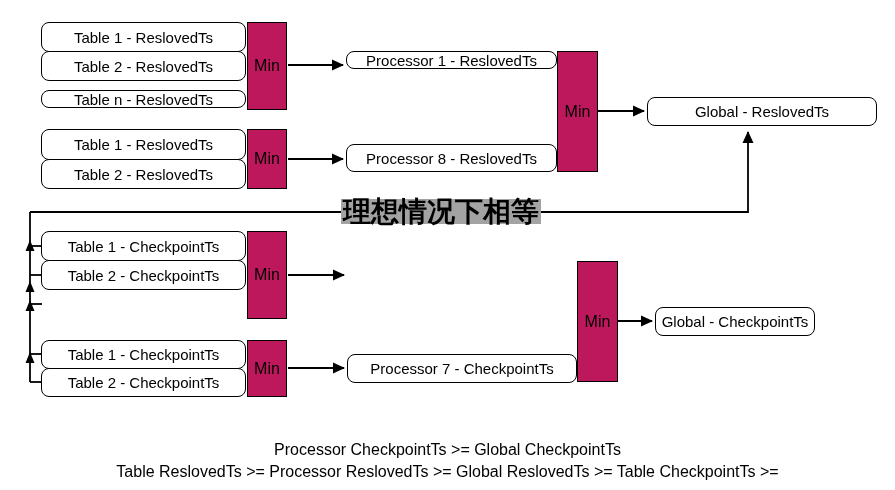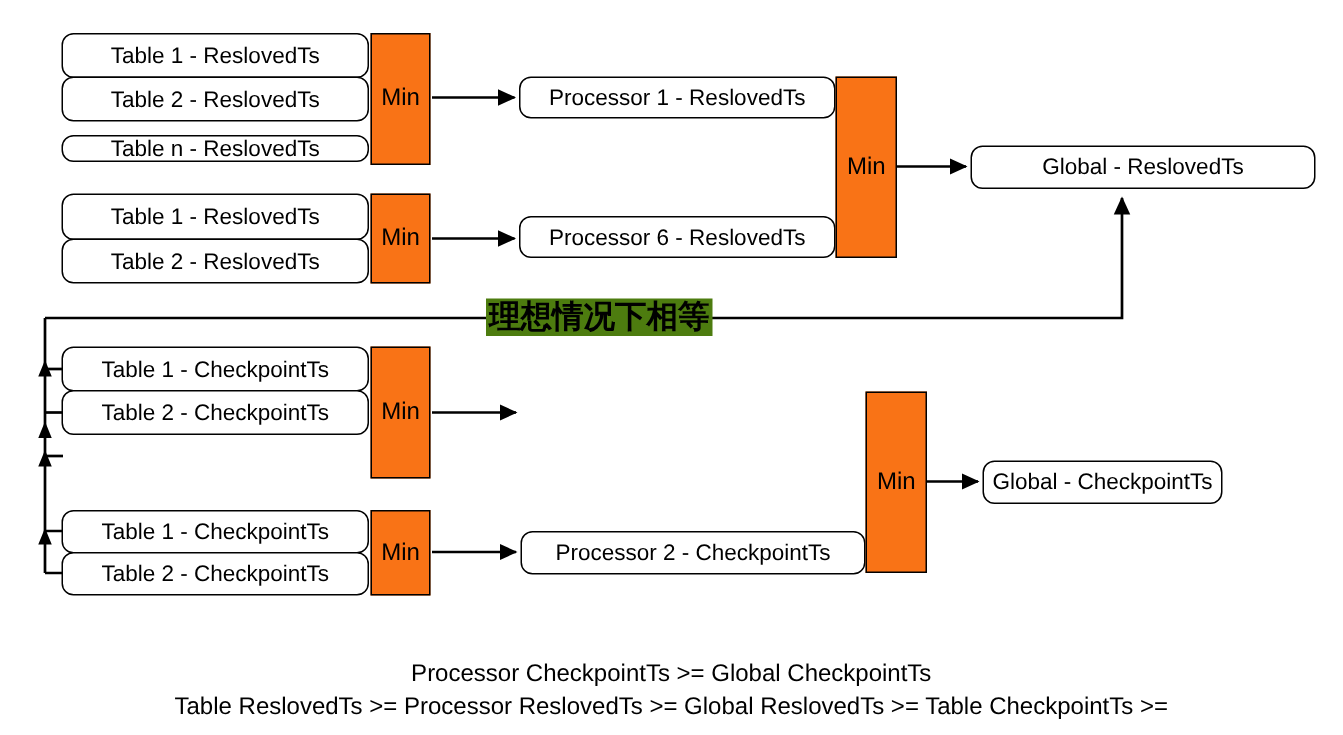--- a/index.html
+++ b/index.html
@@ -8,29 +8,29 @@
     font-family:"Liberation Sans",sans-serif;color:#000;overflow:hidden;margin-top:13px;
   }
   .layer{position:absolute;left:0;top:0;width:895px;height:490px;}
   .node{
     position:absolute;box-sizing:border-box;background:#fff;
     border:1.5px solid #000;border-radius:8px;
     display:flex;align-items:center;justify-content:center;
     font-size:15px;line-height:1;white-space:nowrap;z-index:2;
   }
   .minbox{
-    position:absolute;box-sizing:border-box;background:#f97316;
+    position:absolute;box-sizing:border-box;background:#be185d;
     border:1.5px solid #000;border-radius:0;
     display:flex;align-items:center;justify-content:center;
     font-size:16px;z-index:2;text-align:center;
   }
   .annotation{
-    position:absolute;left:324px;top:186px;z-index:3;
-    font-size:21px;font-weight:bold;line-height:25px;
-    background:#4d7c0f;padding:0 2px;white-space:nowrap;
+    position:absolute;left:341px;top:186px;z-index:3;
+    font-size:28px;font-weight:bold;line-height:25px;
+    background:#a3a3a3;padding:0 2px;white-space:nowrap;
   }
   .footer{
     position:absolute;left:0;top:426px;width:895px;z-index:2;
     text-align:center;font-size:16px;line-height:22px;
   }
 </style>
 </head>
 <body>
 
 <div class="canvas">
@@ -66,36 +66,36 @@
 
   <div class="node" style="left:41px;top:9px;width:205px;height:30px">Table 1 - ReslovedTs</div>
   <div class="node" style="left:41px;top:38px;width:205px;height:30px">Table 2 - ReslovedTs</div>
   <div class="node" style="left:41px;top:77px;width:205px;height:18px">Table n - ReslovedTs</div>
   <div class="minbox" style="left:247px;top:9px;width:40px;height:88px">Min</div>
 
   <div class="node" style="left:41px;top:116px;width:205px;height:31px">Table 1 - ReslovedTs</div>
   <div class="node" style="left:41px;top:146px;width:205px;height:30px">Table 2 - ReslovedTs</div>
   <div class="minbox" style="left:247px;top:116px;width:40px;height:60px">Min</div>
 
-  <div class="node" style="left:346px;top:38px;width:211px;height:28px">Processor 1 - ReslovedTs</div>
-  <div class="node" style="left:346px;top:131px;width:211px;height:28px">Processor 6 - ReslovedTs</div>
+  <div class="node" style="left:346px;top:38px;width:211px;height:18px">Processor 1 - ReslovedTs</div>
+  <div class="node" style="left:346px;top:131px;width:211px;height:28px">Processor 8 - ReslovedTs</div>
   <div class="minbox" style="left:557px;top:38px;width:41px;height:121px">Min</div>
   <div class="node" style="left:647px;top:84px;width:230px;height:29px">Global - ReslovedTs</div>
 
   <div class="annotation">理想情况下相等</div>
 
   <div class="node" style="left:41px;top:218px;width:205px;height:30px">Table 1 - CheckpointTs</div>
   <div class="node" style="left:41px;top:247px;width:205px;height:30px">Table 2 - CheckpointTs</div>
   <div class="minbox" style="left:247px;top:218px;width:40px;height:88px">Min</div>
 
   <div class="node" style="left:41px;top:327px;width:205px;height:29px">Table 1 - CheckpointTs</div>
   <div class="node" style="left:41px;top:355px;width:205px;height:29px">Table 2 - CheckpointTs</div>
   <div class="minbox" style="left:247px;top:327px;width:40px;height:57px">Min</div>
 
-  <div class="node" style="left:347px;top:341px;width:230px;height:29px">Processor 2 - CheckpointTs</div>
+  <div class="node" style="left:347px;top:341px;width:230px;height:29px">Processor 7 - CheckpointTs</div>
   <div class="minbox" style="left:577px;top:248px;width:41px;height:121px">Min</div>
   <div class="node" style="left:655px;top:294px;width:160px;height:29px">Global - CheckpointTs</div>
 
   <div class="footer">
     <div>Processor CheckpointTs &gt;= Global CheckpointTs</div>
     <div>Table ReslovedTs &gt;= Processor ReslovedTs &gt;= Global ReslovedTs &gt;= Table CheckpointTs &gt;=</div>
   </div>
 
 </div>
 

